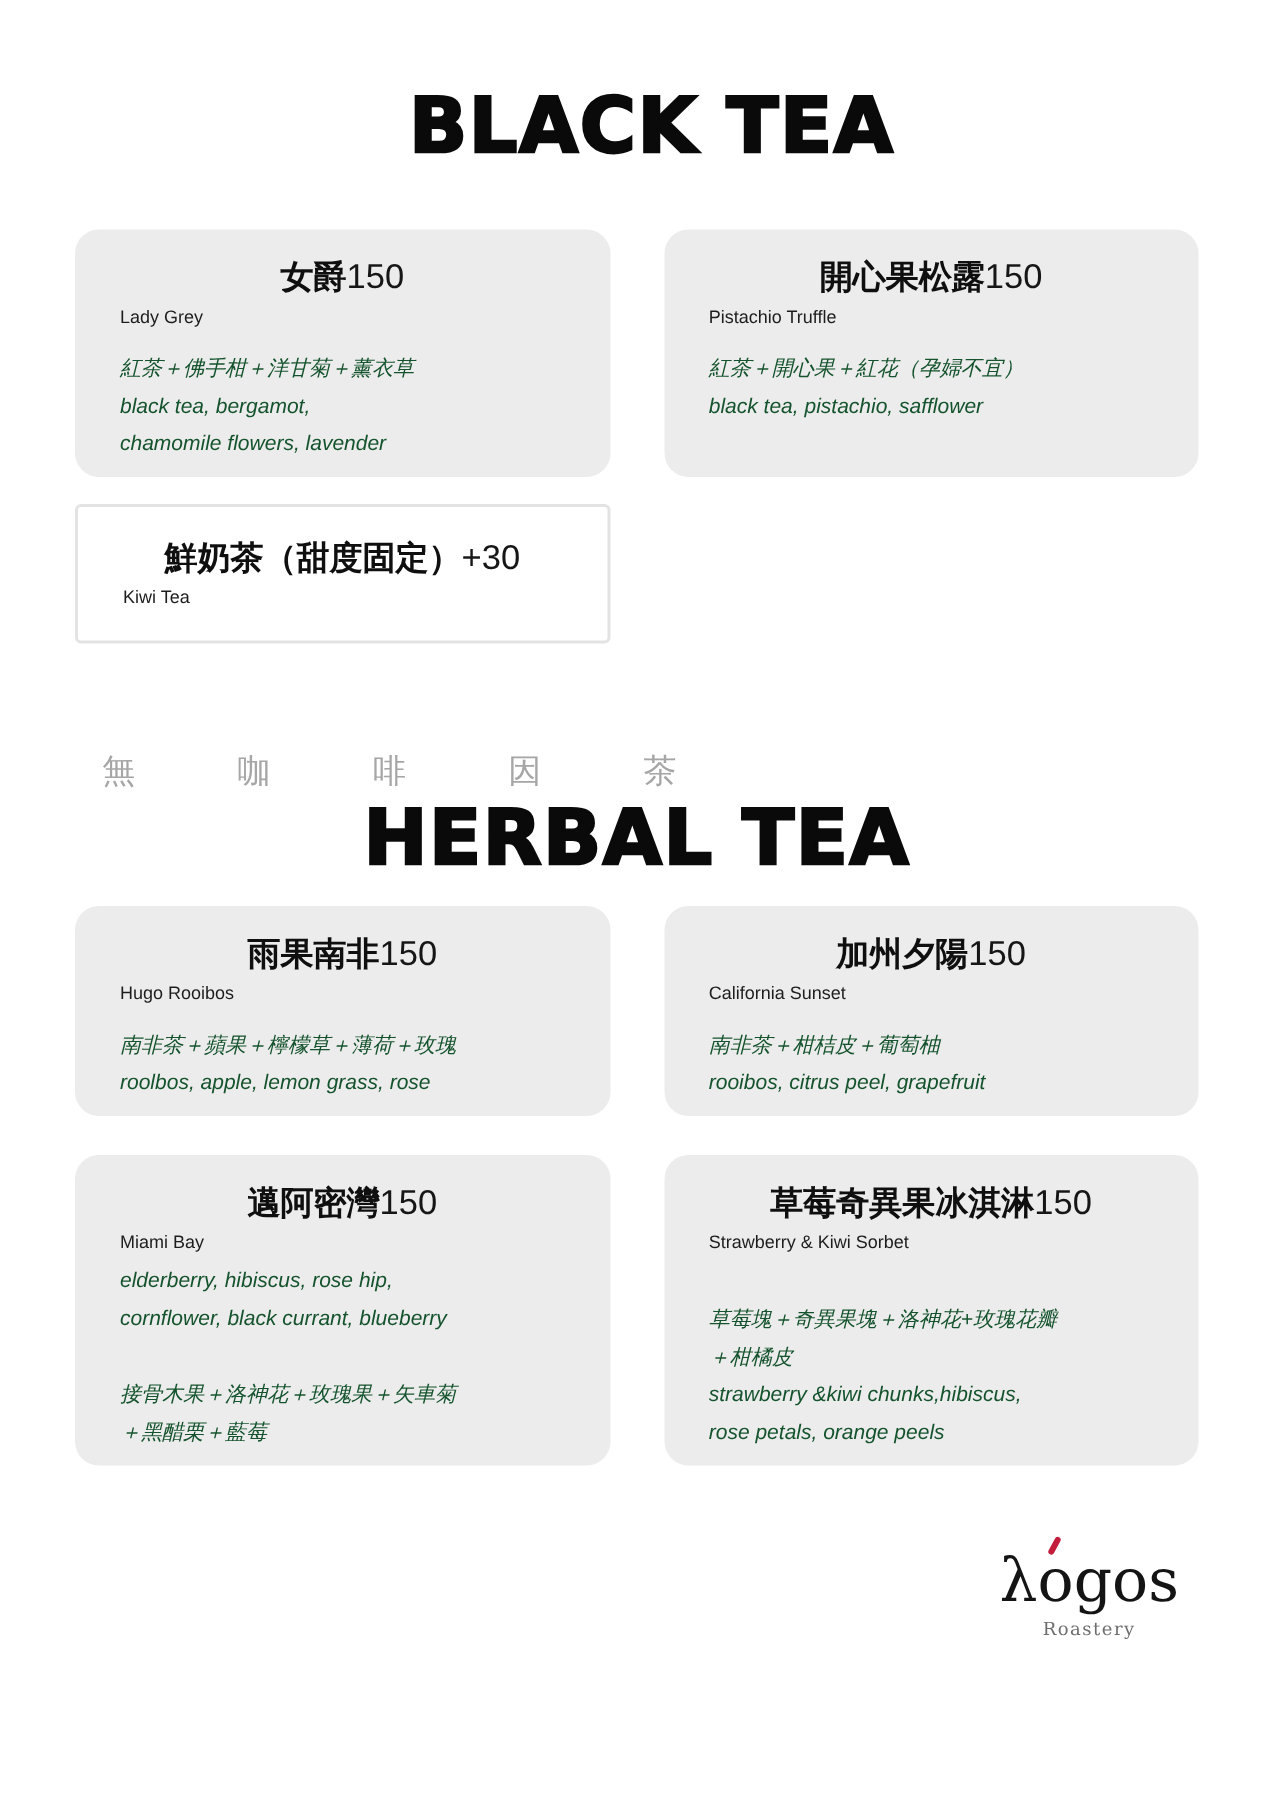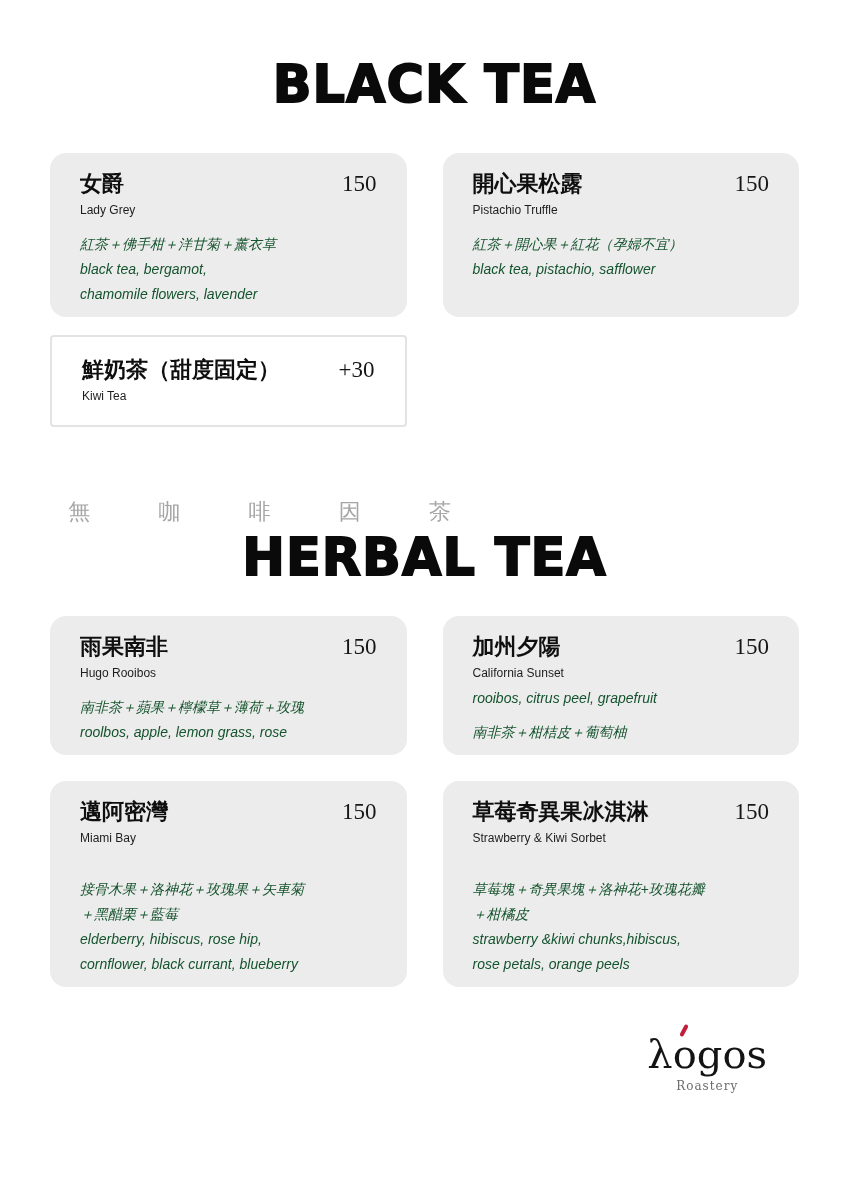--- a/index.html
+++ b/index.html
@@ -34,37 +34,36 @@
   }
   .cards {
     display:grid;
     grid-template-columns:1fr 1fr;
     column-gap:36px;
     row-gap:26px;
     padding:0 50px;
   }
   .cards-black  { margin-top:40px; }
   .cards-milk   { margin-top:18px; }
-  .cards-herbal { margin-top:30px; }
+  .cards-herbal { margin-top:16px; }
   .card {
     background:#ececec;
     border-radius:16px;
     padding:18px 30px 10px 30px;
   }
   .addon-card {
     background:#ffffff;
     border:2px solid #e3e3e3;
     border-radius:4px;
     padding:20px 30px 16px 30px;
   }
   .card-head {
     display:flex;
-    justify-content:space-between;
+    justify-content:center;
     align-items:baseline;
-    font-family:Liberation Serif, serif;
   }
   .zh-name {
     font-size:22px;
     line-height:26px;
     font-weight:700;
     color:#0f0f0f;
   }
   .price {
     font-size:23px;
     line-height:26px;
@@ -82,21 +81,21 @@
     color:#14532d;
     white-space:pre-line;
     margin-right:-24px;
     font-style:italic;
   }
   .zh-desc { margin-top:9px; }
   .card-tall .zh-desc { margin-top:26px; }
   .logo {
     position:absolute;
     top:1032px;
-    right:82px;
+    right:63px;
     text-align:center;
   }
   .logo-word {
     font-family:"DejaVu Serif","Liberation Serif",serif;
     font-size:40px;
     line-height:1.1;
     color:#141414;
     letter-spacing:0px;
   }
   .logo-o { position:relative; display:inline-block; }
@@ -172,34 +171,34 @@
     <div class="desc zh-desc">南非茶＋蘋果＋檸檬草＋薄荷＋玫瑰</div>
     <div class="desc en-desc">roolbos, apple, lemon grass, rose</div>
   </div>
 
   <div class="card">
     <div class="card-head">
       <span class="zh-name">加州夕陽</span>
       <span class="price">150</span>
     </div>
     <div class="en-name">California Sunset</div>
+    <div class="desc zh-desc">南非茶＋柑桔皮＋葡萄柚</div>
     <div class="desc en-desc">rooibos, citrus peel, grapefruit</div>
-    <div class="desc zh-desc">南非茶＋柑桔皮＋葡萄柚</div>
   </div>
 
   <div class="card card-tall">
     <div class="card-head">
       <span class="zh-name">邁阿密灣</span>
       <span class="price">150</span>
     </div>
     <div class="en-name">Miami Bay</div>
+    <div class="desc en-desc">elderberry, hibiscus, rose hip,
+cornflower, black currant, blueberry</div>
     <div class="desc zh-desc">接骨木果＋洛神花＋玫瑰果＋矢車菊
 ＋黑醋栗＋藍莓</div>
-    <div class="desc en-desc">elderberry, hibiscus, rose hip,
-cornflower, black currant, blueberry</div>
   </div>
 
   <div class="card card-tall">
     <div class="card-head">
       <span class="zh-name">草莓奇異果冰淇淋</span>
       <span class="price">150</span>
     </div>
     <div class="en-name">Strawberry &amp; Kiwi Sorbet</div>
     <div class="desc zh-desc">草莓塊＋奇異果塊＋洛神花+玫瑰花瓣
 ＋柑橘皮</div>

